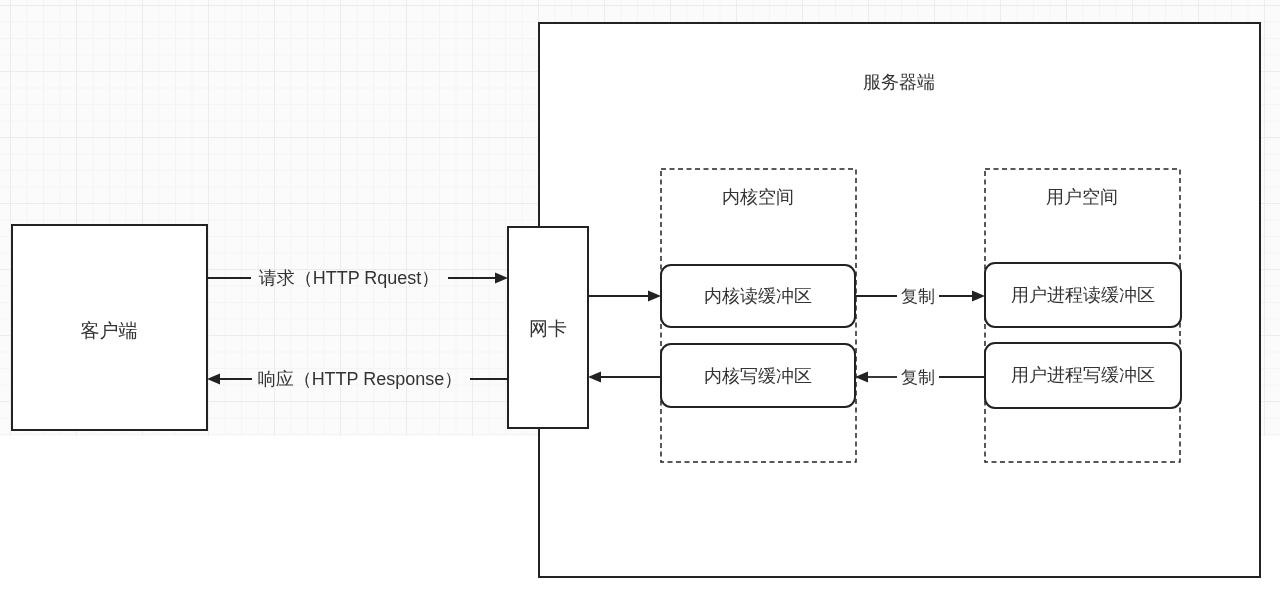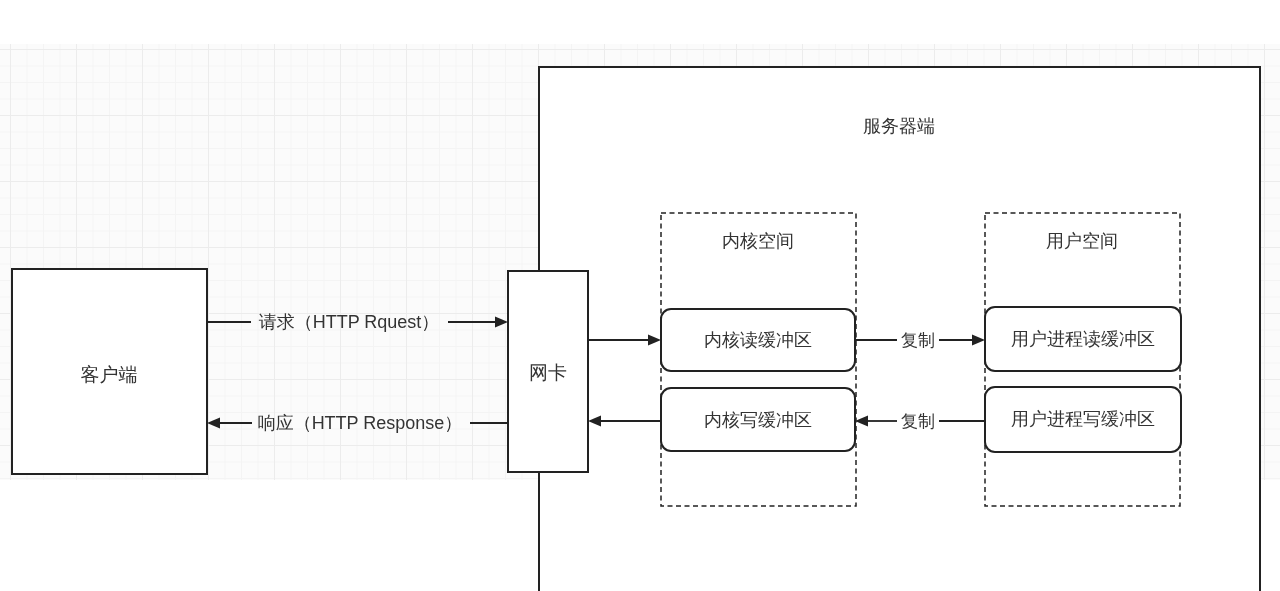--- a/index.html
+++ b/index.html
@@ -16,21 +16,20 @@
     height: 436px;
     background-color: #fbfbfb;
     
     background-image:
       linear-gradient(to right, #ececec 1px, transparent 1px),
       linear-gradient(to bottom, #ececec 1px, transparent 1px),
       linear-gradient(to right, #f4f4f4 1px, transparent 1px),
       linear-gradient(to bottom, #f4f4f4 1px, transparent 1px);
     background-size: 66px 66px, 66px 66px, 16.5px 16.5px, 16.5px 16.5px;
     background-position: 10px 5px, 10px 5px, 10px 5px, 10px 5px;
-    margin-top: 44px;
   }
   svg { position: absolute; left: 0; top: 0; }
   .solid-box   { fill: #ffffff; stroke: #222222; stroke-width: 2; }
   .dashed-box  { fill: none;    stroke: #222222; stroke-width: 1.5; stroke-dasharray: 5 3.5; }
   .rounded-box { fill: #ffffff; stroke: #222222; stroke-width: 2; }
   .arrow-line  { stroke: #222222; stroke-width: 1.8; fill: none; }
   .arrow-head  { fill: #222222; stroke: none; }
   text {
     font-family: "Liberation Sans", "DejaVu Sans", sans-serif;
     fill: #333333;

